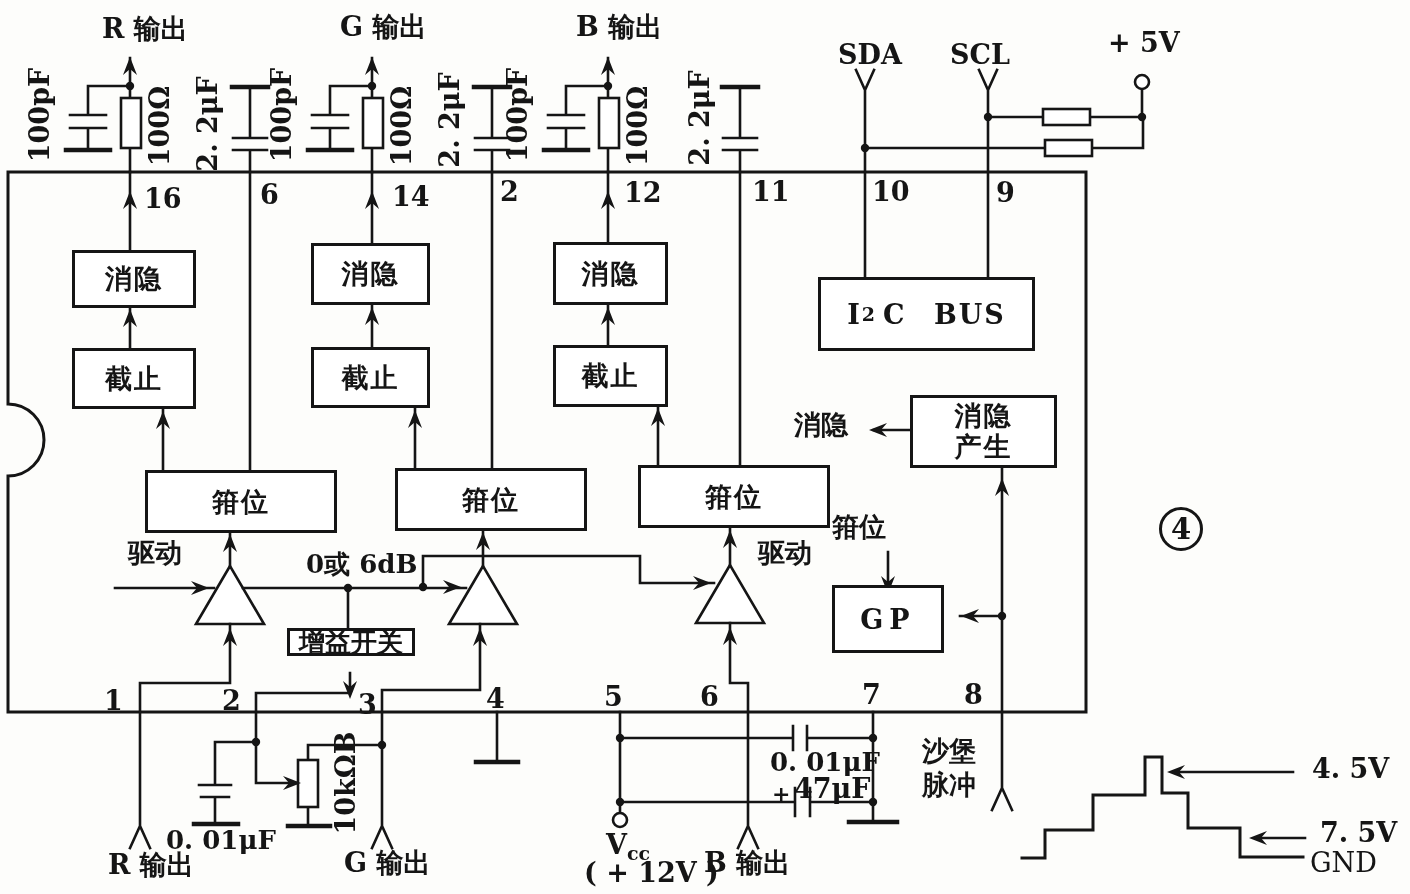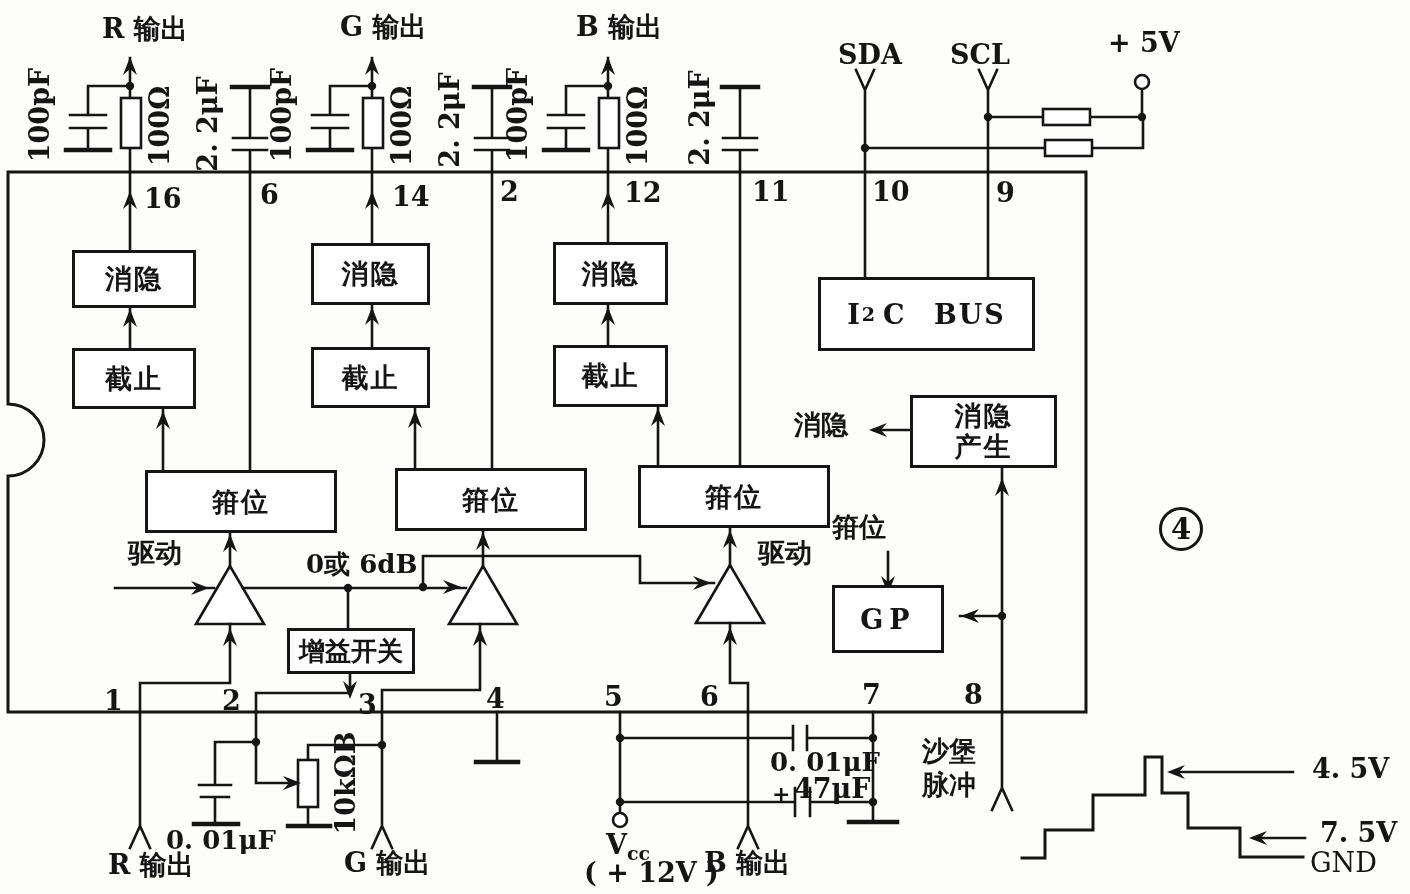--- a/index.html
+++ b/index.html
@@ -167,21 +167,21 @@
       <sup>2</sup>
       <span style="margin-left:6px;word-spacing:16px">C BUS</span>
   </div>
 
   <div class="box col" style="left:910px;top:395px;width:147px;height:73px">
     <span>消隐</span>
     <span>产生</span>
   </div>
 
   <div class="box" style="left:832px;top:585px;width:112px;height:68px;letter-spacing:6px">GP</div>
-  <div class="box" style="left:287px;top:628px;width:128px;height:46px;font-size:26px;letter-spacing:0">增益开关</div>
+  <div class="box" style="left:287px;top:628px;width:128px;height:28px;font-size:26px;letter-spacing:0">增益开关</div>
 
   <div class="t pin" style="left:144px;top:184px">16</div>
   <div class="t pin" style="left:260px;top:180px">6</div>
   <div class="t pin" style="left:392px;top:182px">14</div>
   <div class="t pin" style="left:500px;top:177px">2</div>
   <div class="t pin" style="left:624px;top:178px">12</div>
   <div class="t pin" style="left:752px;top:177px">11</div>
   <div class="t pin" style="left:872px;top:177px">10</div>
   <div class="t pin" style="left:996px;top:178px">9</div>
   <div class="t pin" style="left:104px;top:686px">1</div>

